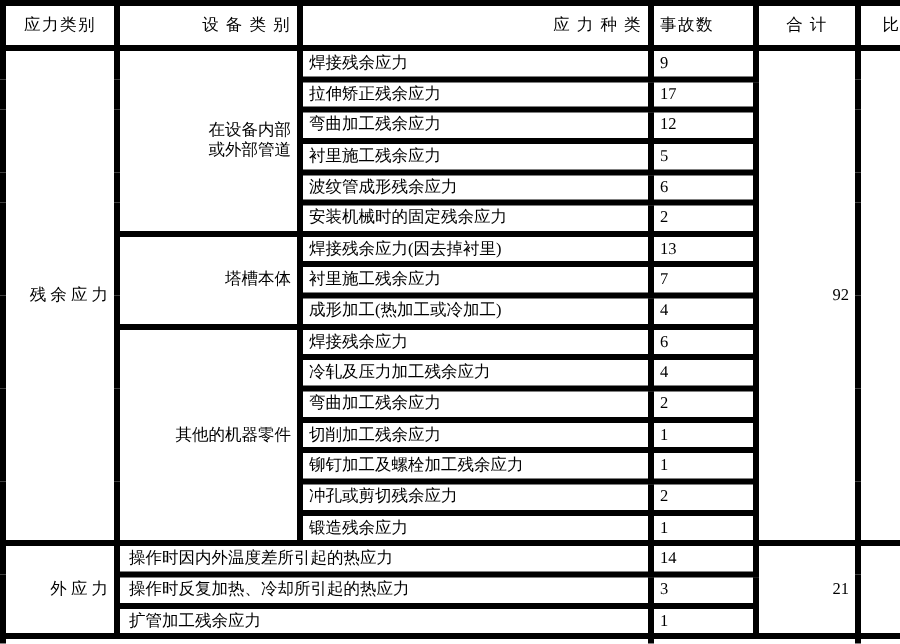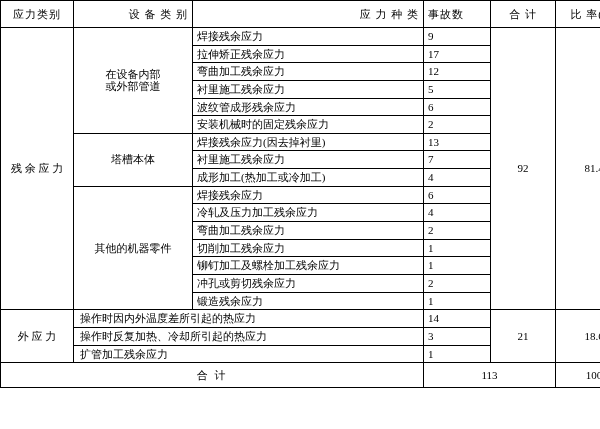--- a/index.html
+++ b/index.html
@@ -28,42 +28,42 @@
     letter-spacing: 0.5px;
     padding: 7px 0 8px 0;
   }
   table.stat-table {
     border-collapse: collapse;
     width: 580px;
     margin: 0 auto;
     table-layout: fixed;
   }
   table.stat-table td, table.stat-table th {
-    border: 1px solid #000000;
+    border: 4px solid #000000;
     font-size: 11px;
     font-weight: normal;
     padding: 2px 4px;
     vertical-align: middle;
     line-height: 1.15;
   }
   thead td {
     text-align: center;
     letter-spacing: 1px;
     height: 22px;
     font-size: 11.5px;
   }
   .c-class { width: 64px; text-align: center; }
   .c-equip { width: 110px; text-align: right; }
   .c-kind  { width: 222px; text-align: left; padding-left: 10px; }
   .c-count { width: 58px; text-align: left; }
   .c-total { width: 56px; text-align: center; }
   .c-rate  { width: 68px; text-align: center; }
 
   .row-h { height: 17.5px; }
-  .vcenter { text-align: center; vertical-align: middle; }
+  .vcenter { text-align: right; vertical-align: middle; }
   .multi-line { line-height: 1.5; }
   .sum-row td {
     text-align: center;
     height: 20px;
   }
   .sum-label {
     text-align: center;
     letter-spacing: 2px;
   }
   .kind-indent { padding-left: 22px; }

